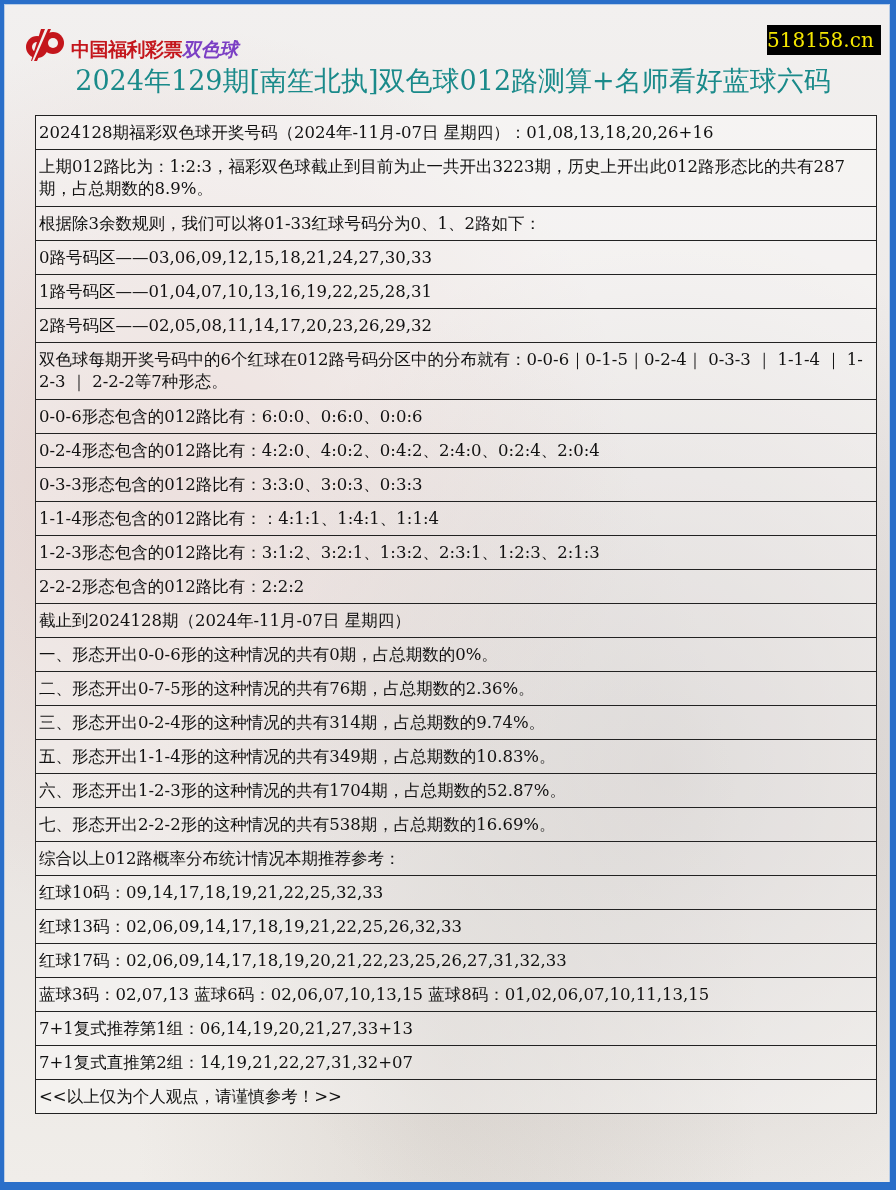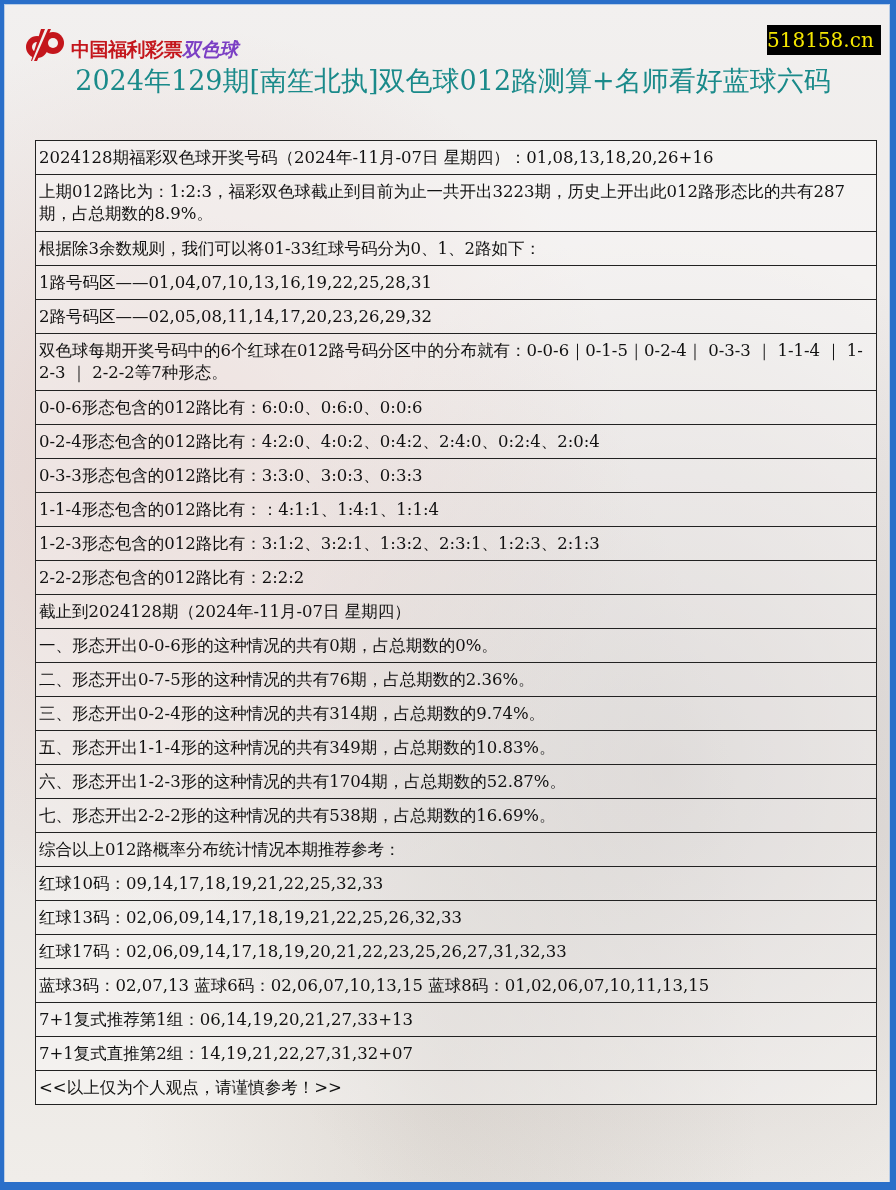--- a/index.html
+++ b/index.html
@@ -35,21 +35,20 @@
     }
     .title {
       position: absolute; left: 0; top: 58px; width: 896px; text-align: center;
       font-size: 27px; color: #1a8a8a; letter-spacing: 0px;
       font-family: "DejaVu Serif", "Liberation Serif", serif;
     }
     table.content {
       position: absolute; left: 30px; top: 110px; width: 842px;
       border-collapse: collapse;
       background: rgba(255,255,255,0.35);
-      margin-top: 25px;
     }
     table.content td {
       border: 1px solid #222;
       padding: 3px 3px;
       font-size: 16.5px; line-height: 22px; color: #111;
       height: 27px;
       font-family: "DejaVu Serif", "Liberation Serif", serif;
     }
     table.content td.center { text-align: left; }
     table.content td.tall { height: 50px; }
@@ -80,20 +79,23 @@
   <table class="content">
     <tbody id="rows-body">
         <tr>
           <td>2024128期福彩双色球开奖号码（2024年-11月-07日 星期四）：01,08,13,18,20,26+16</td>
         </tr>
         <tr>
           <td class="tall">上期012路比为：1:2:3，福彩双色球截止到目前为止一共开出3223期，历史上开出此012路形态比的共有287期，占总期数的8.9%。</td>
         </tr>
         <tr>
           <td>根据除3余数规则，我们可以将01-33红球号码分为0、1、2路如下：</td>
+        </tr>
+        <tr>
+          <td>0路号码区——03,06,09,12,15,18,21,24,27,30,33</td>
         </tr>
         <tr>
           <td>1路号码区——01,04,07,10,13,16,19,22,25,28,31</td>
         </tr>
         <tr>
           <td>2路号码区——02,05,08,11,14,17,20,23,26,29,32</td>
         </tr>
         <tr>
           <td class="tall">双色球每期开奖号码中的6个红球在012路号码分区中的分布就有：0-0-6｜0-1-5｜0-2-4｜ 0-3-3 ｜ 1-1-4 ｜ 1-2-3 ｜ 2-2-2等7种形态。</td>
         </tr>

